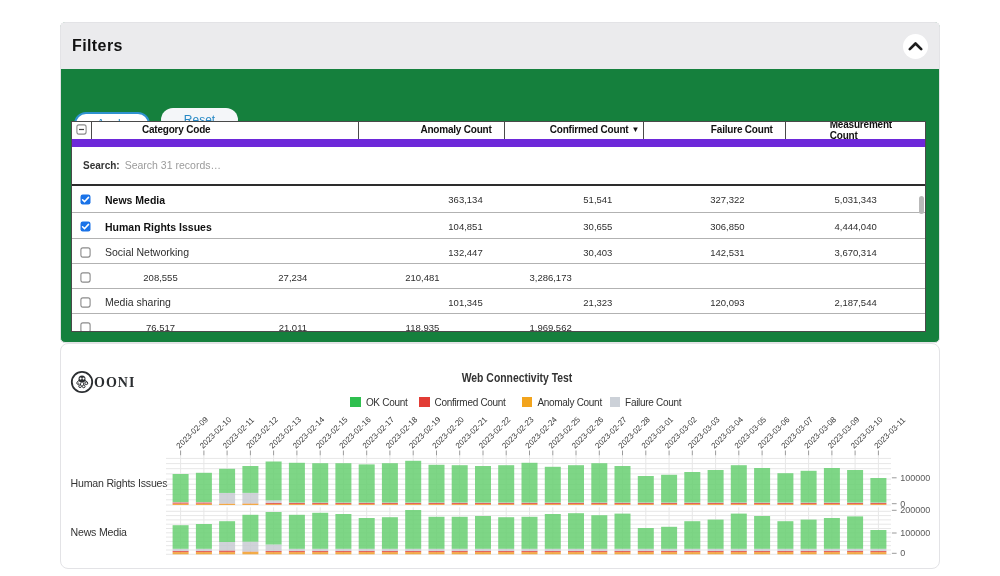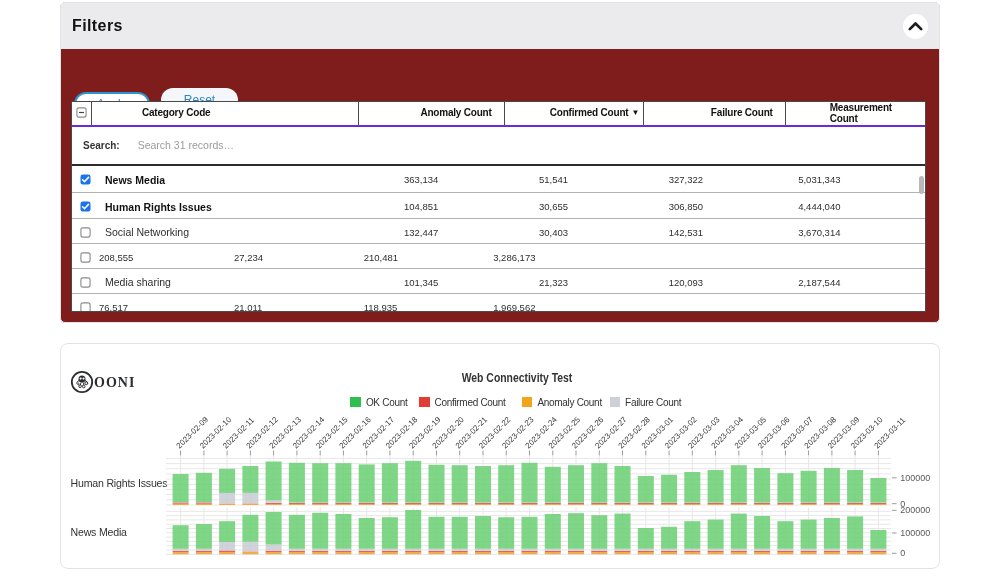--- a/index.html
+++ b/index.html
@@ -1,45 +1,45 @@
 <!DOCTYPE html>
 <html><head><meta charset="utf-8"><style>
 * { box-sizing: border-box; margin:0; padding:0; }
 html,body { width:1000px; height:576px; background:#fff; font-family:"Liberation Sans",sans-serif; }
 #root { position:relative; width:1000px; height:576px; overflow:hidden; }
 
-.fpanel { position:absolute; left:60px; top:2px; width:880px; height:321px;
-  border:1px solid #e3e3e6; border-radius:5px; background:#7f1d1d; }
+.fpanel { position:absolute; left:60px; top:22px; width:880px; height:321px;
+  border:1px solid #e3e3e6; border-radius:5px; background:#15803d; }
 .fhead { position:absolute; left:0; top:0; right:0; height:45.5px; background:#ebebed;
   display:flex; align-items:center; padding-left:11px; }
 .fhead .t { font-size:16px; font-weight:bold; color:#121212; letter-spacing:0.4px; }
 .chev { position:absolute; left:842px; top:10.5px; width:25px; height:25px; border-radius:50%;
   background:#fff; }
 .btn { position:absolute; height:24px; border-radius:12px; font-size:12px; color:#2688c5;
   display:flex; align-items:center; justify-content:center; }
 .apply { left:12.5px; top:60.5px; width:76.5px; border:2px solid #2e92cf; background:#fff;margin-top:28px; }
 .reset { left:100px; top:60.5px; width:77px; background:#f4f6f9;margin-top:24px; }
 
 .tbl { position:absolute; left:10px; top:98px; width:855px; height:211px;
   border:1px solid #4a4a4a; background:#fff; overflow:hidden; font-size:10.5px; }
-.thead { display:flex; height:25px; border-bottom:2px solid #6d28d9;gap:44px; }
+.thead { display:flex; height:25px; border-bottom:8px solid #6d28d9;gap:44px; }
 .th { border-right:1px solid #4a4a4a; display:flex; align-items:center; font-weight:bold; color:#111; font-size:10px; letter-spacing:-0.2px; padding-bottom:2px; }
 .thcb { width:27px; justify-content:center; }
 .thcat { width:305px; padding-left:6px; }
 .thn { justify-content:flex-end; padding-right:12px; }
 .thlast { border-right:none; }
 .sortarr { font-size:8px; margin-left:3px; }
 .tsearch { height:38.5px; border-bottom:2px solid #2d2d2d; display:flex; align-items:center; padding-left:11px; }
-.slab { font-weight:bold; color:#333; margin-right:18px; font-size:10px; }
+.slab { font-weight:bold; color:#333; margin-right:5px; font-size:10px; }
 .sph { color:#9b9b9b; font-size:10.5px; }
 .trow { display:flex; border-bottom:1px solid #b2b2b2; align-items:center; padding-top:2px; }
 .tdcb { width:27px; display:flex; justify-content:center; }
 .tdcat { width:305px; padding-left:6px; color:#2e2e2e; }
 .tdcat.bold { font-weight:bold; color:#111; }
-.tdn { text-align:left; padding-right:12px; color:#2e2e2e; font-size:9.5px; }
+.tdn { text-align:center; padding-right:12px; color:#2e2e2e; font-size:9.5px; }
 .sthumb { position:absolute; right:1.5px; top:74px; width:5px; height:18px; border-radius:3px; background:#b9b9b9; }
 
 .cpanel { position:absolute; left:60px; top:342.5px; width:880px; height:226px;
   border:1px solid #e3e3e6; border-radius:8px; background:#fff; }
 .wordmark { position:absolute; left:94px; top:375px; font-family:"Liberation Serif",serif;
   font-weight:bold; font-size:14px; color:#2b2e31; letter-spacing:1px; }
 .ctitle { position:absolute; left:367px; top:370px; width:300px; text-align:center;
   font-size:13px; font-weight:bold; color:#333; transform:scaleX(0.8); }
 .litem { position:absolute; top:396.5px; display:flex; align-items:center; font-size:10px; color:#333; letter-spacing:-0.3px; }
 .lsq { width:10.5px; height:10.5px; margin-right:5px; }

